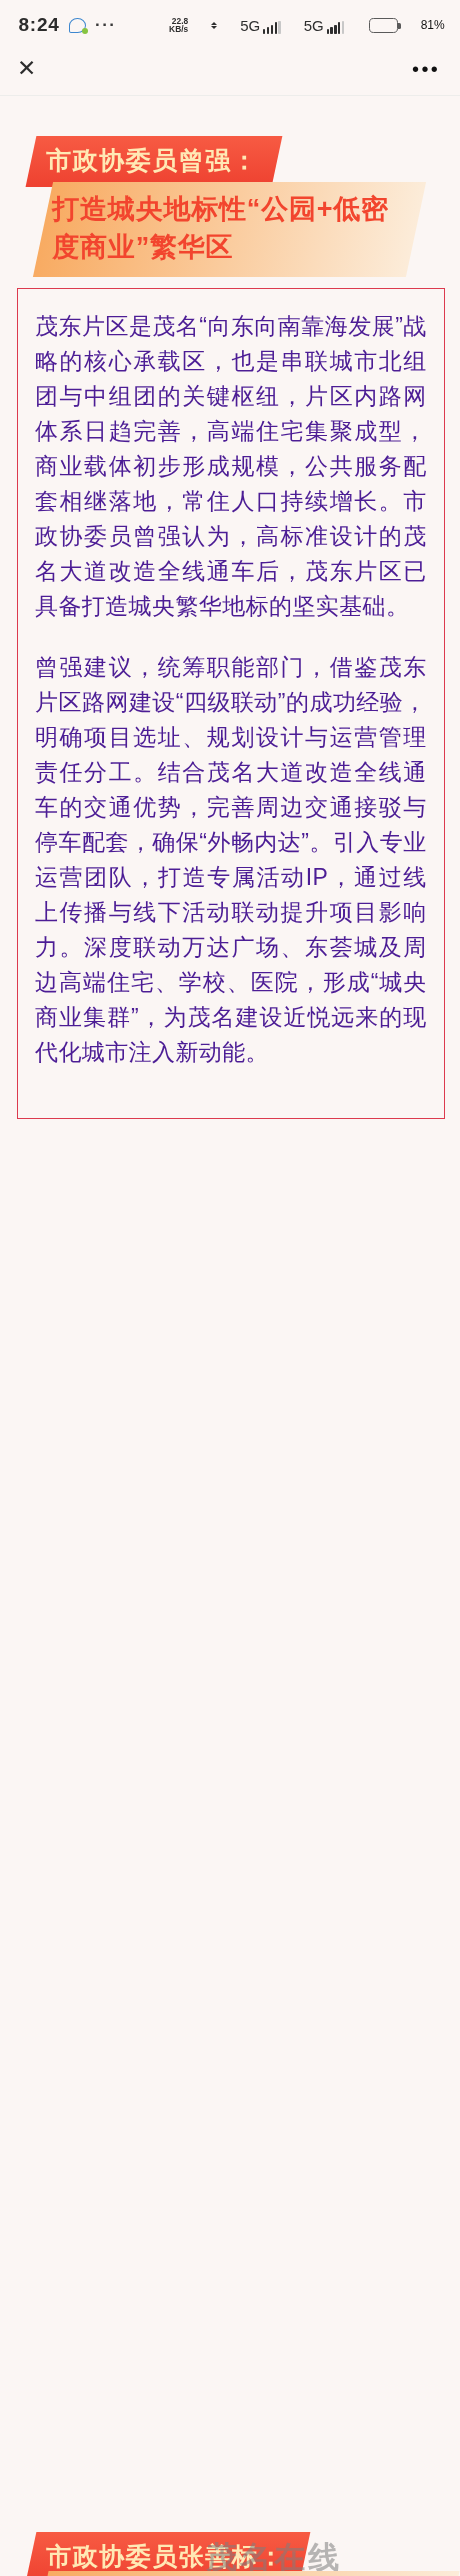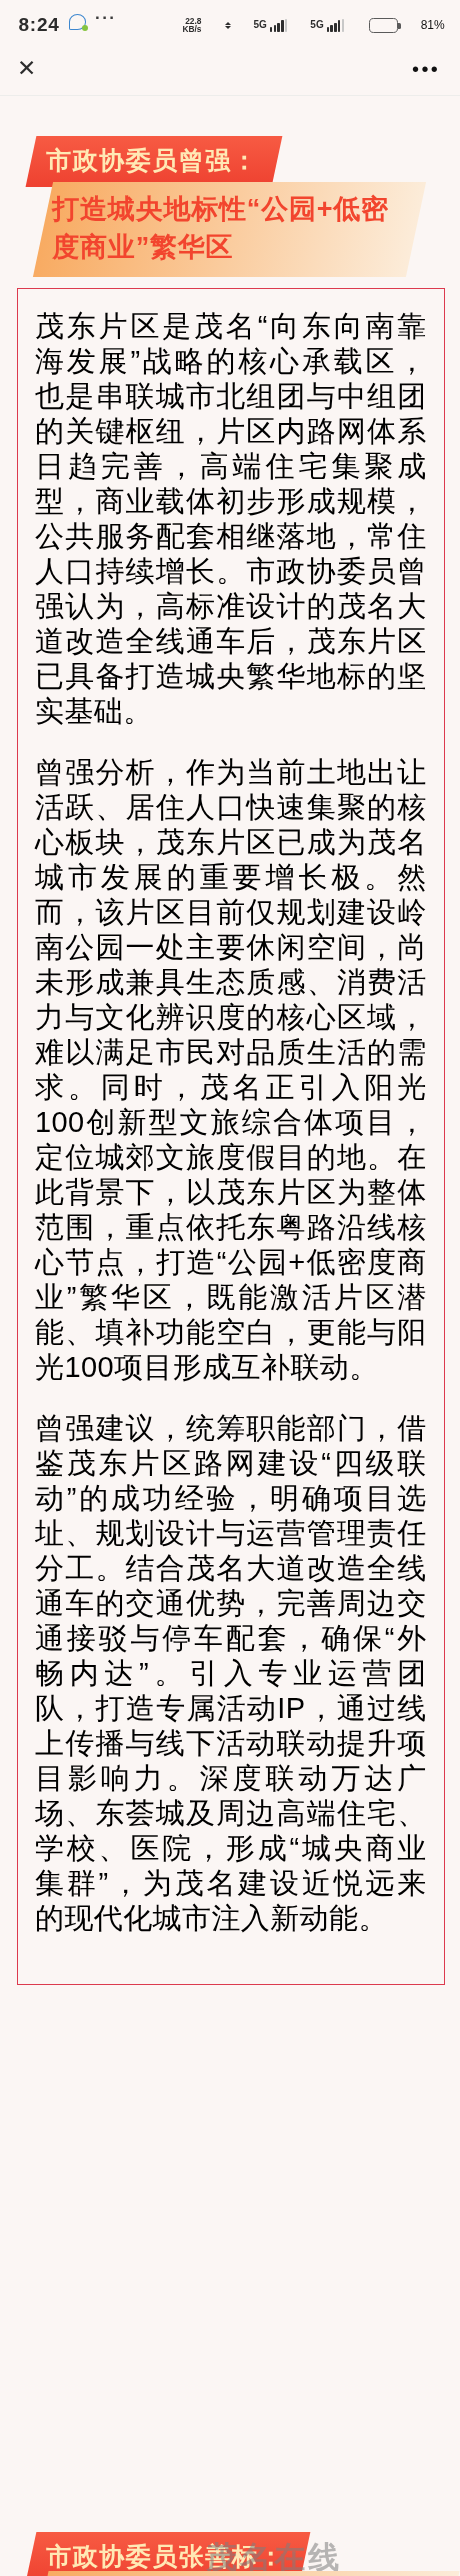--- a/index.html
+++ b/index.html
@@ -11,33 +11,33 @@
     background: #fbf6f4;
     font-family: "Liberation Sans", sans-serif;
     color: #1c1c1c;
   }
 
   
   .status-bar {
     display: flex; justify-content: space-between; align-items: center;
     padding: 12.3px 15.3px 4.6px 18.4px; height: 43px;
   }
-  .status-left { display: flex; align-items: flex-start; gap: 9.2px; }
+  .status-left { display: flex; align-items: center; gap: 9.2px; }
   .time { font-size: 19px; font-weight: 700; color: #2c2c2c; letter-spacing: 0.8px; }
   .chat-icon { position: relative; width: 17px; height: 15.3px; border: 1.9px solid #3d87cf; border-radius: 50% 50% 50% 12%; }
   .chat-icon::after { content: ""; position: absolute; right: -3.1px; bottom: -2.3px; width: 6.1px; height: 6.1px; border-radius: 50%; background: #86c440; }
   .status-more { font-size: 17px; color: #3a3a3a; letter-spacing: 1.5px; font-weight: 700; line-height: 7.7px; }
   .status-right { display: flex; align-items: center; gap: 23px; }
   .net-speed { text-align: right; font-size: 8.4px; line-height: 1.05; font-weight: 700; color: #2e2e2e; }
   .net-speed .unit { font-weight: 700; }
   .updown { display: flex; flex-direction: column; gap: 1.5px; align-items: center; }
   .tri-up { width: 0; height: 0; border-left: 3.1px solid transparent; border-right: 3.1px solid transparent; border-bottom: 3.8px solid #2e2e2e; }
   .tri-down { width: 0; height: 0; border-left: 3.1px solid transparent; border-right: 3.1px solid transparent; border-top: 3.8px solid #2e2e2e; }
   .sig-group { display: flex; align-items: flex-end; gap: 1.5px; }
-  .sig-label { font-size: 10px; font-weight: 700; color: #2e2e2e; margin-right: 1.5px; align-self: flex-start; }
+  .sig-label { font-size: 15px; font-weight: 400; color: #2e2e2e; margin-right: 1.5px; align-self: flex-start; }
   .bar { width: 2.3px; background: #2e2e2e; border-radius: 0.8px; }
   .b1 { height: 4.6px; } .b2 { height: 7px; } .b3 { height: 9.2px; } .b4 { height: 11.5px; }
   .bar-sep { width: 2.3px; height: 13px; background: #c8c8c8; border-radius: 0.8px; }
   .battery { position: relative; width: 29px; height: 14.6px; border: 1.9px solid #5a5a5a; border-radius: 4.6px; padding: 1.2px; margin-left: 1.5px; }
   .battery-fill { height: 100%; border-radius: 2.3px; }
   .battery-nub { position: absolute; right: -4.6px; top: 3.5px; width: 3.1px; height: 6.1px; background: #5a5a5a; border-radius: 0 1.5px 1.5px 0; }
   .battery-percent { font-size: 12px; color: #141414; }
 
   
   .nav-row {
@@ -72,25 +72,25 @@
     color: #f2452e; font-size: 27px; font-weight: 700; line-height: 1.42; letter-spacing: 0.8px;
   }
 
   
   .content-box {
     margin: 10.7px 15.3px 0 17px;
     border: 1.5px solid #dc3a4e;
     padding: 20px 17px 21.5px;
   }
   .content-box p {
-    font-size: 29px;
+    font-size: 23px;
     line-height: 35px;
     letter-spacing: 0.4px;
     text-align: justify;
-    color: #000000;
+    color: #4c1d95;
     margin-bottom: 26px;
   }
 
   
   .bottom-section { position: absolute; top: 2532px; left: 0; width: 460px; height: 44px; }
   .banner-red2 {
     display: inline-block;
     margin-left: 31px;
     padding: 8.4px 20px 9.2px 15.3px;
     background: linear-gradient(180deg, #f75b43, #ee4130);
@@ -166,21 +166,20 @@
   <div class="banner-red">
     <span class="inner">市政协委员曾强：</span>
   </div>
   <div class="banner-grad">
     <span class="inner">打造城央地标性“公园+低密度商业”繁华区</span>
   </div>
 </div>
 
 <div class="content-box">
   <p>茂东片区是茂名“向东向南靠海发展”战略的核心承载区，也是串联城市北组团与中组团的关键枢纽，片区内路网体系日趋完善，高端住宅集聚成型，商业载体初步形成规模，公共服务配套相继落地，常住人口持续增长。市政协委员曾强认为，高标准设计的茂名大道改造全线通车后，茂东片区已具备打造城央繁华地标的坚实基础。</p>
-  <p>曾强分析，作为当前土地出让活跃、居住人口快速集聚的核心板块，茂东片区已成为茂名城市发展的重要增长极。然而，该片区目前仅规划建设岭南公园一处主要休闲空间，尚未形成兼具生态质感、消费活力与文化辨识度的核心区域，难以满足市民对品质生活的需求。同时，茂名正引入阳光100创新型文旅综合体项目，定位城郊文旅度假目的地。在此背景下，以茂东片区为整体范围，重点依托东粤路沿线核心节点，打造“公园+低密度商业”繁华区，既能激活片区潜能、填补功能空白，更能与阳光100项目形成互补联动。</p>
   <p>曾强建议，统筹职能部门，借鉴茂东片区路网建设“四级联动”的成功经验，明确项目选址、规划设计与运营管理责任分工。结合茂名大道改造全线通车的交通优势，完善周边交通接驳与停车配套，确保“外畅内达”。引入专业运营团队，打造专属活动IP，通过线上传播与线下活动联动提升项目影响力。深度联动万达广场、东荟城及周边高端住宅、学校、医院，形成“城央商业集群”，为茂名建设近悦远来的现代化城市注入新动能。</p>
 
 </div>
 
 <div class="bottom-section">
   <div class="banner-red2">
     <span class="inner">市政协委员张善标：</span>
   </div>
   <div class="watermark">
     <div class="wm-name">茂名在线</div>

